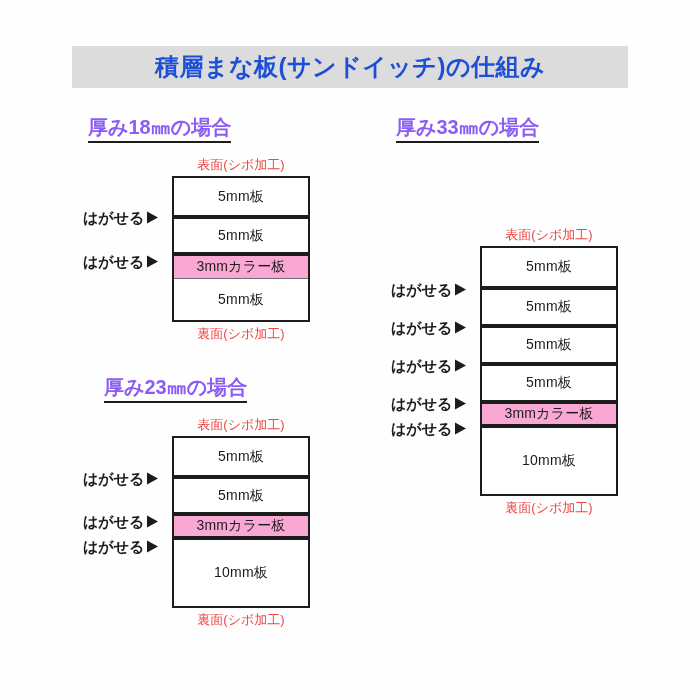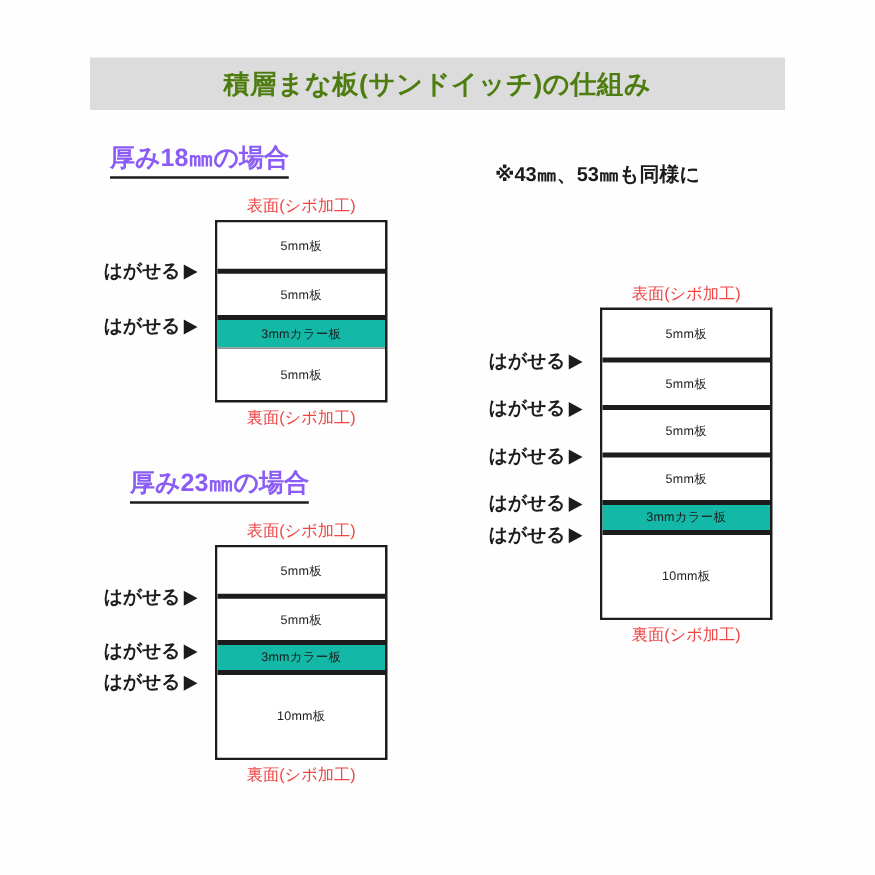--- a/index.html
+++ b/index.html
@@ -22,24 +22,24 @@
     left: 72px;
     top: 46px;
     width: 556px;
     height: 42px;
     background: #dcdcdc;
     display: flex;
     align-items: center;
     justify-content: center;
   }
   .title-band .title-text {
-    font-size: 21px;
+    font-size: 24px;
     font-weight: bold;
     letter-spacing: 0.5px;
-    color: #4d7c0f;
+    color: #1d4ed8;
     white-space: nowrap;
   }
 
   
   .section { position: absolute; }
 
   .sec-heading {
     font-size: 20px;
     font-weight: bold;
     color: #8b5cf6;
@@ -81,25 +81,25 @@
   }
 
   .layer {
     display: flex;
     align-items: center;
     justify-content: center;
     box-sizing: border-box;
     background: #ffffff;
     position: relative;
   }
-  .layer.color-layer { background: #14b8a6; }
+  .layer.color-layer { background: #f9a8d4; }
   .layer.split-above { border-top: 4px solid #1c1c1c; }
   .layer.thinline-above { border-top: 1px solid #6d6d6d; }
   .layer .layer-label {
-    font-size: 10px;
+    font-size: 14px;
     color: #1c1c1c;
     white-space: nowrap;
     letter-spacing: 0.2px;
   }
 
   
   .peel {
     position: absolute;
     display: flex;
     align-items: center;
@@ -191,22 +191,22 @@
 <div class="peel" style="left:83px; top:521px;">
   <span class="peel-text">はがせる</span>
   <span class="peel-arrow"></span>
 </div>
 <div class="peel" style="left:83px; top:546px;">
   <span class="peel-text">はがせる</span>
   <span class="peel-arrow"></span>
 </div>
 
 <div class="section" style="left:396px; top:116px;">
+  <div class="sec-heading">厚み33㎜の場合</div>
   <div class="sec-note">
-    <span class="note-line1">※43㎜、53㎜も同様に</span>
   </div>
 </div>
 
 <div class="board-wrap" style="left:480px; top:228px; width:138px;">
   <div class="face-label top">表面(シボ加工)</div>
   <div class="board" style="height:250px;">
     <div class="layer" style="height:38px;">
       <span class="layer-label">5mm板</span>
     </div>
     <div class="layer split-above" style="height:38px;">

